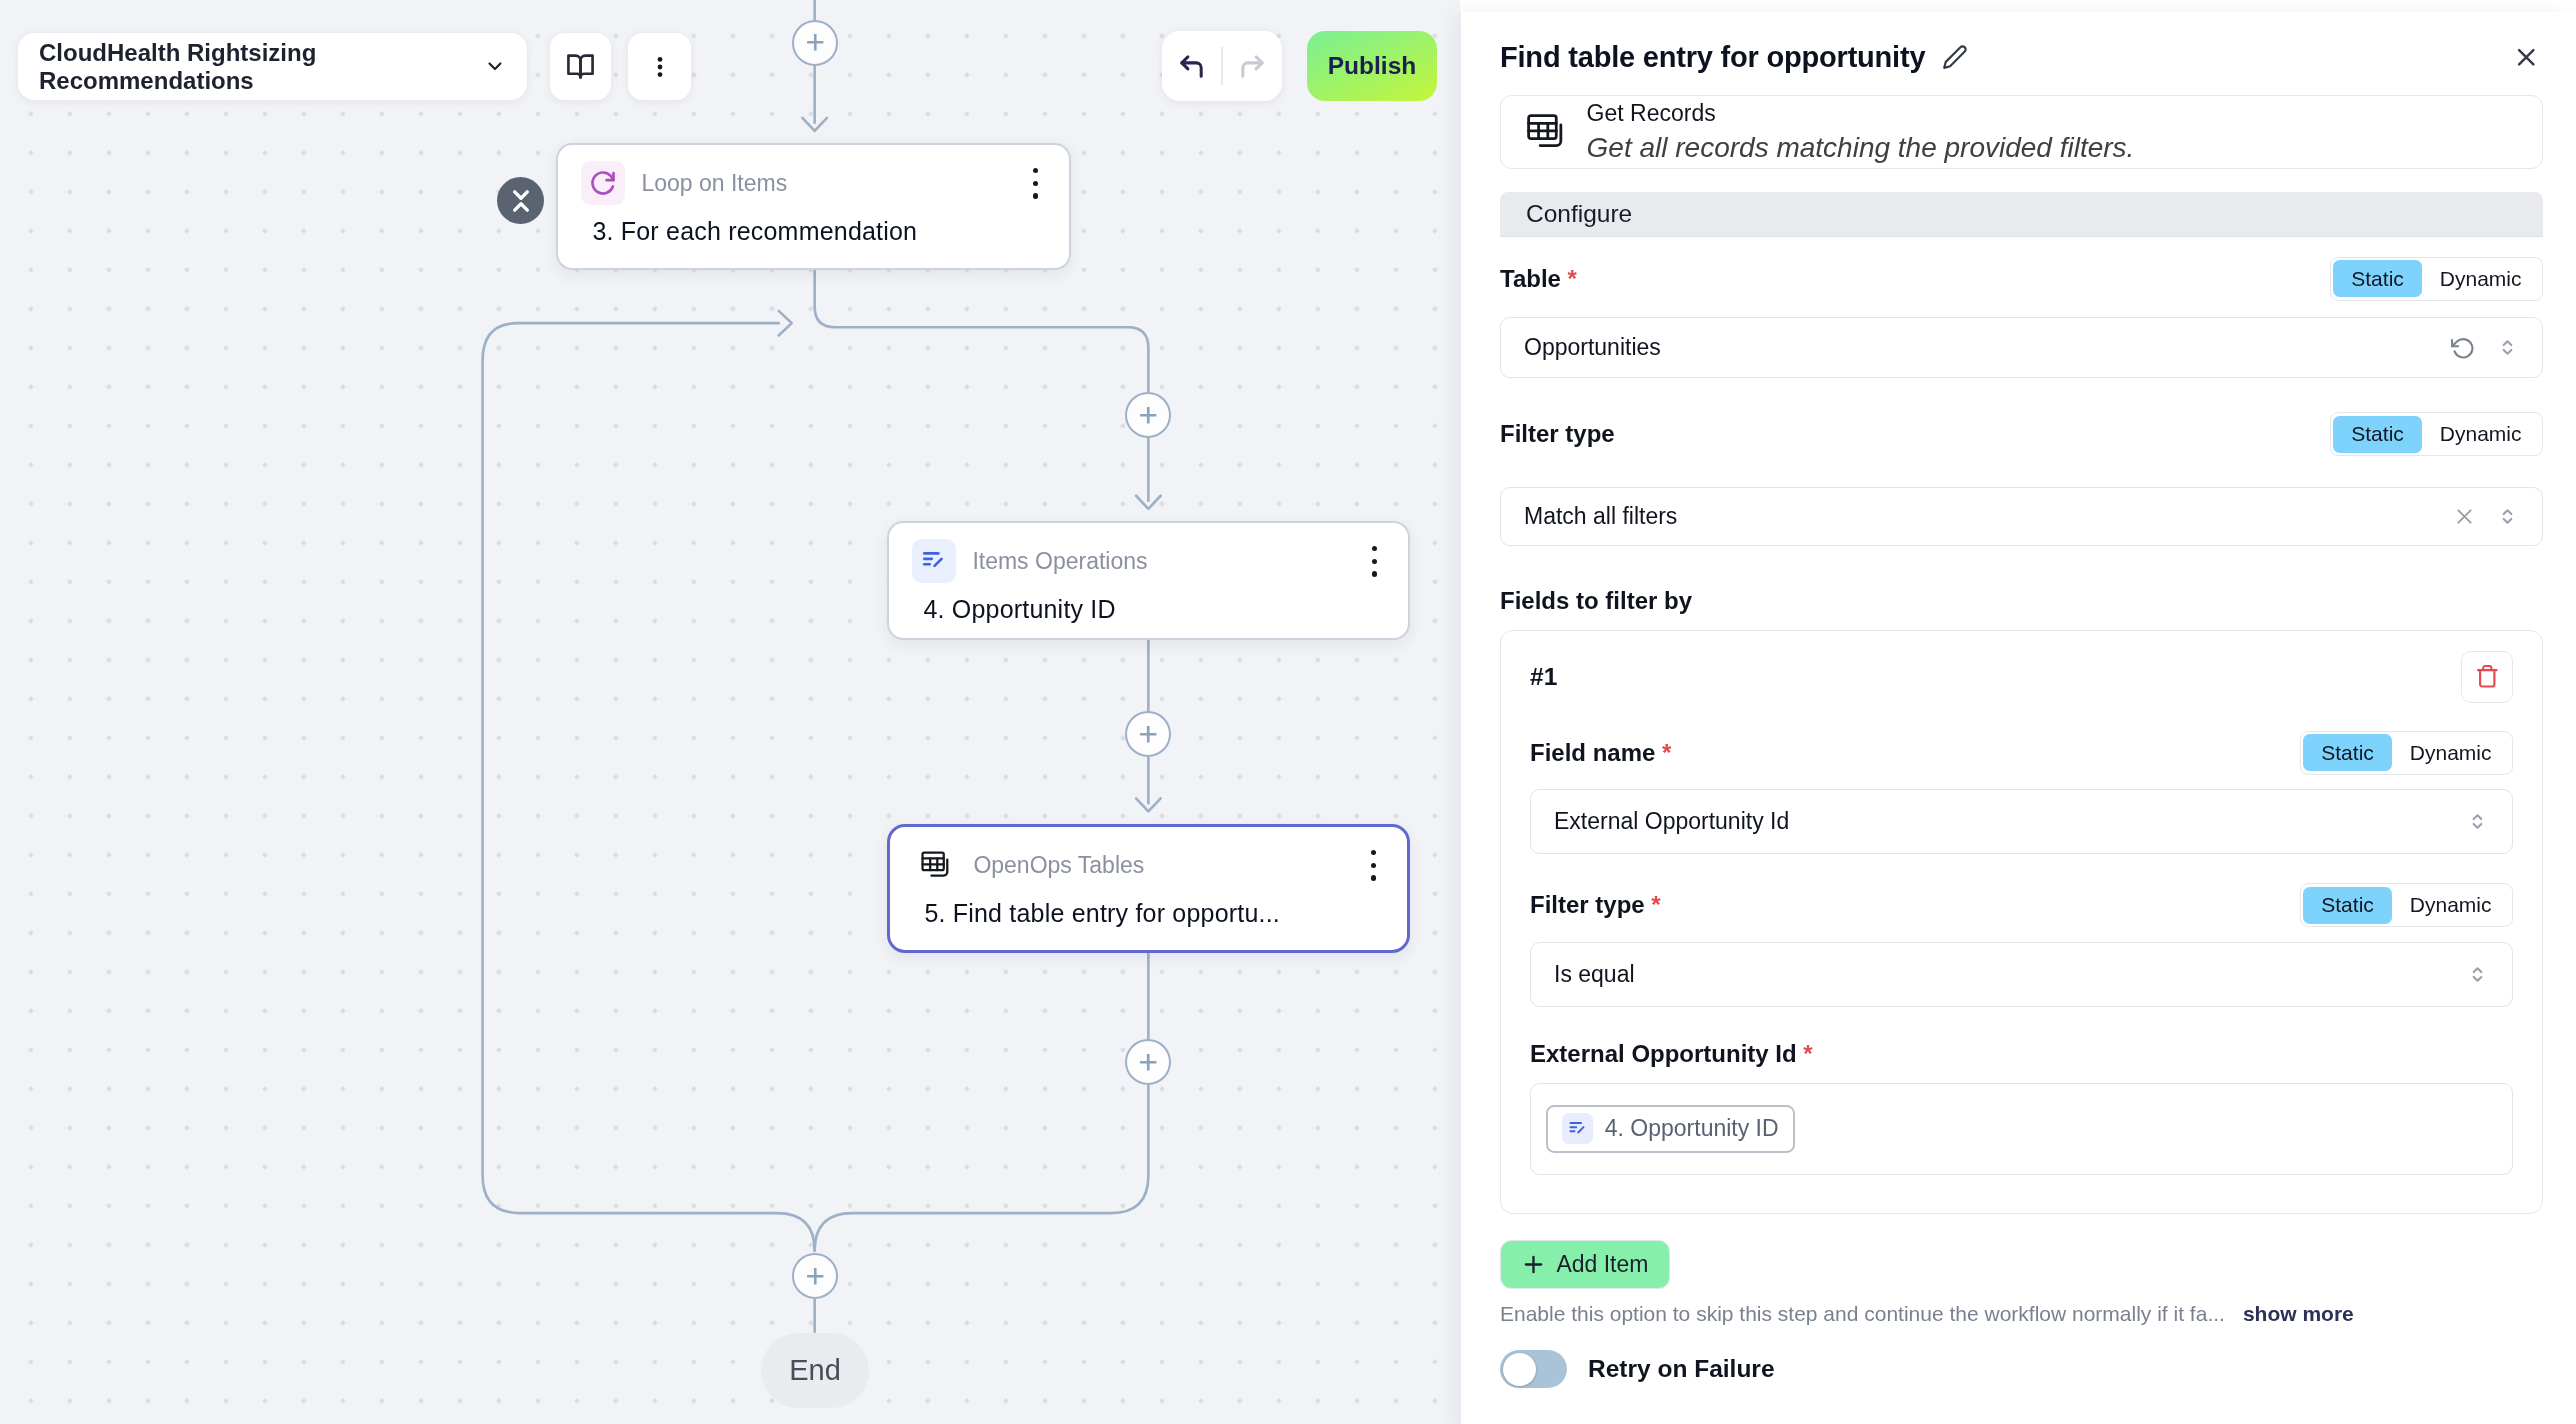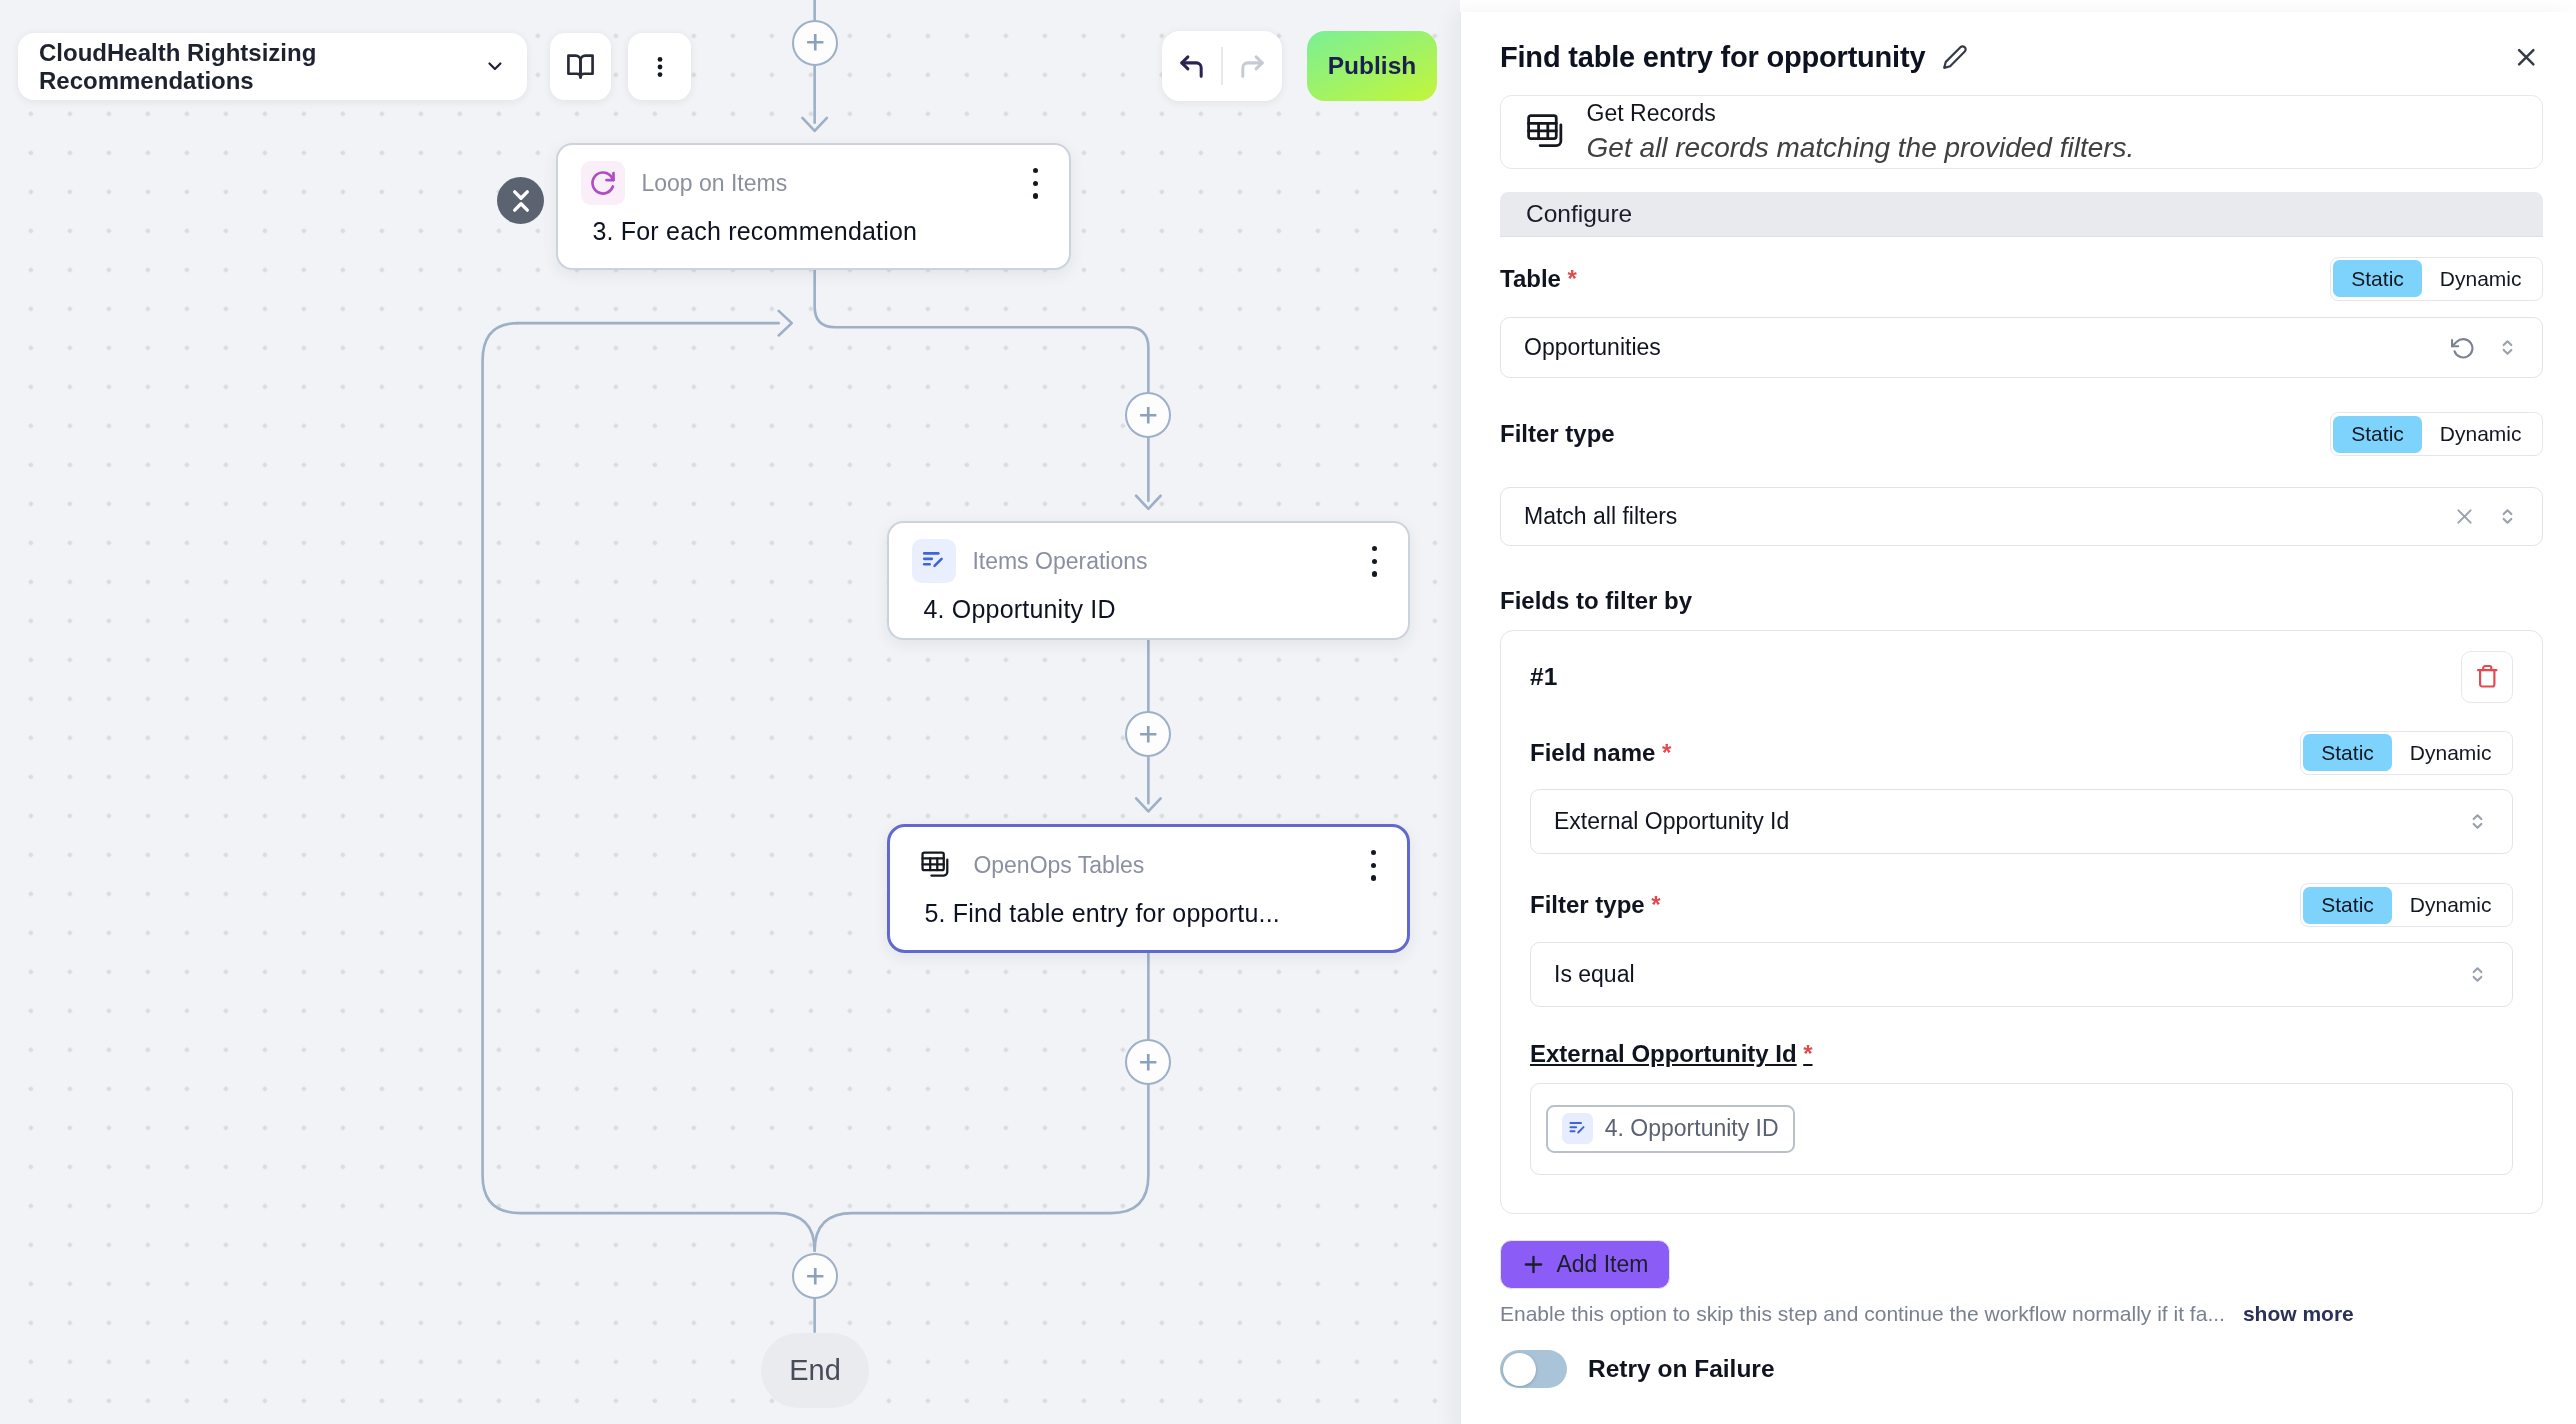--- a/index.html
+++ b/index.html
@@ -94,21 +94,21 @@
   .trash-btn { width:52px; height:52px; border:1.6px solid #e4e7ec; border-radius:9.8px; background:#fff;
     display:flex; align-items:center; justify-content:center; cursor:pointer; }
 
   .big-input { border:1.6px solid #dfe3ea; border-radius:9.8px; height:92px; display:flex; align-items:center; padding:0 14.7px; cursor:text; }
   .chip { display:inline-flex; align-items:center; gap:11.4px; border:2px solid #b9c0ca; border-radius:8.2px;
     padding:6.5px 14.7px; background:#fff; cursor:pointer; }
   .chip-icon { width:31px; height:31px; border-radius:6.5px; background:#e7edfc; display:flex; align-items:center; justify-content:center; }
   .chip span { font-size:23px; color:#5a6272; }
 
   .add-item { margin-top:26px; display:inline-flex; align-items:center; gap:11.4px; height:49px; padding:0 21px;
-    border:1.6px solid #e3e6ec; border-radius:11.4px; background:#8b5cf6; font-family:inherit;
+    border:1.6px solid #e3e6ec; border-radius:11.4px; background:#86efac; font-family:inherit;
     font-size:23px; font-weight:500; color:#1a1f2b; cursor:pointer; width:max-content; }
 
   .toggle-row { display:flex; align-items:center; }
   .toggle { width:67px; height:38px; border-radius:19px; background:#a9c4d9; position:relative; cursor:pointer; flex:none; }
   .toggle i { position:absolute; left:2.5px; top:2.5px; width:33px; height:33px; border-radius:50%; background:#fff;
     box-shadow:0 0.8px 3.3px rgba(0,0,0,.25); }
   .toggle-label { margin-left:21px; font-size:24.5px; font-weight:600; color:#10141f; }
   .toggle-desc { margin-top:13px; font-size:21px; color:#79818f; }
   .show-more { margin-left:18px; color:#2b3157; font-weight:600; cursor:pointer; }
 </style>
@@ -390,21 +390,21 @@
         <div class="input" style="margin-top:14.7px; height:65px;">
           <span>Is equal</span>
           <span class="icons">
             <svg width="23" height="23" viewBox="0 0 24 24" fill="none" stroke="#9aa1ae" stroke-width="2.2" stroke-linecap="round" stroke-linejoin="round">
               <polyline points="8 9.5 12 5.5 16 9.5"></polyline>
                 <polyline points="8 14.5 12 18.5 16 14.5"></polyline>
             </svg>
           </span>
         </div>
 
-        <div class="flabel" style="margin-top:33px;text-decoration:underline;"><span>External Opportunity Id</span><span class="req">*</span></div>
+        <div class="flabel" style="margin-top:33px;"><span>External Opportunity Id</span><span class="req">*</span></div>
         <div class="big-input" style="margin-top:14.7px;">
           <span class="chip">
             <span class="chip-icon">
               <svg width="19.6" height="19.6" viewBox="0 0 24 24" fill="none" stroke="#3e63dd" stroke-width="2.4" stroke-linecap="round">
                 <path d="M3 5 H16"></path>
                   <path d="M3 10 H10"></path>
                   <path d="M3 15 H8"></path>
                   <path d="M12.5 16.5 L19 10"></path>
               </svg>
             </span>

